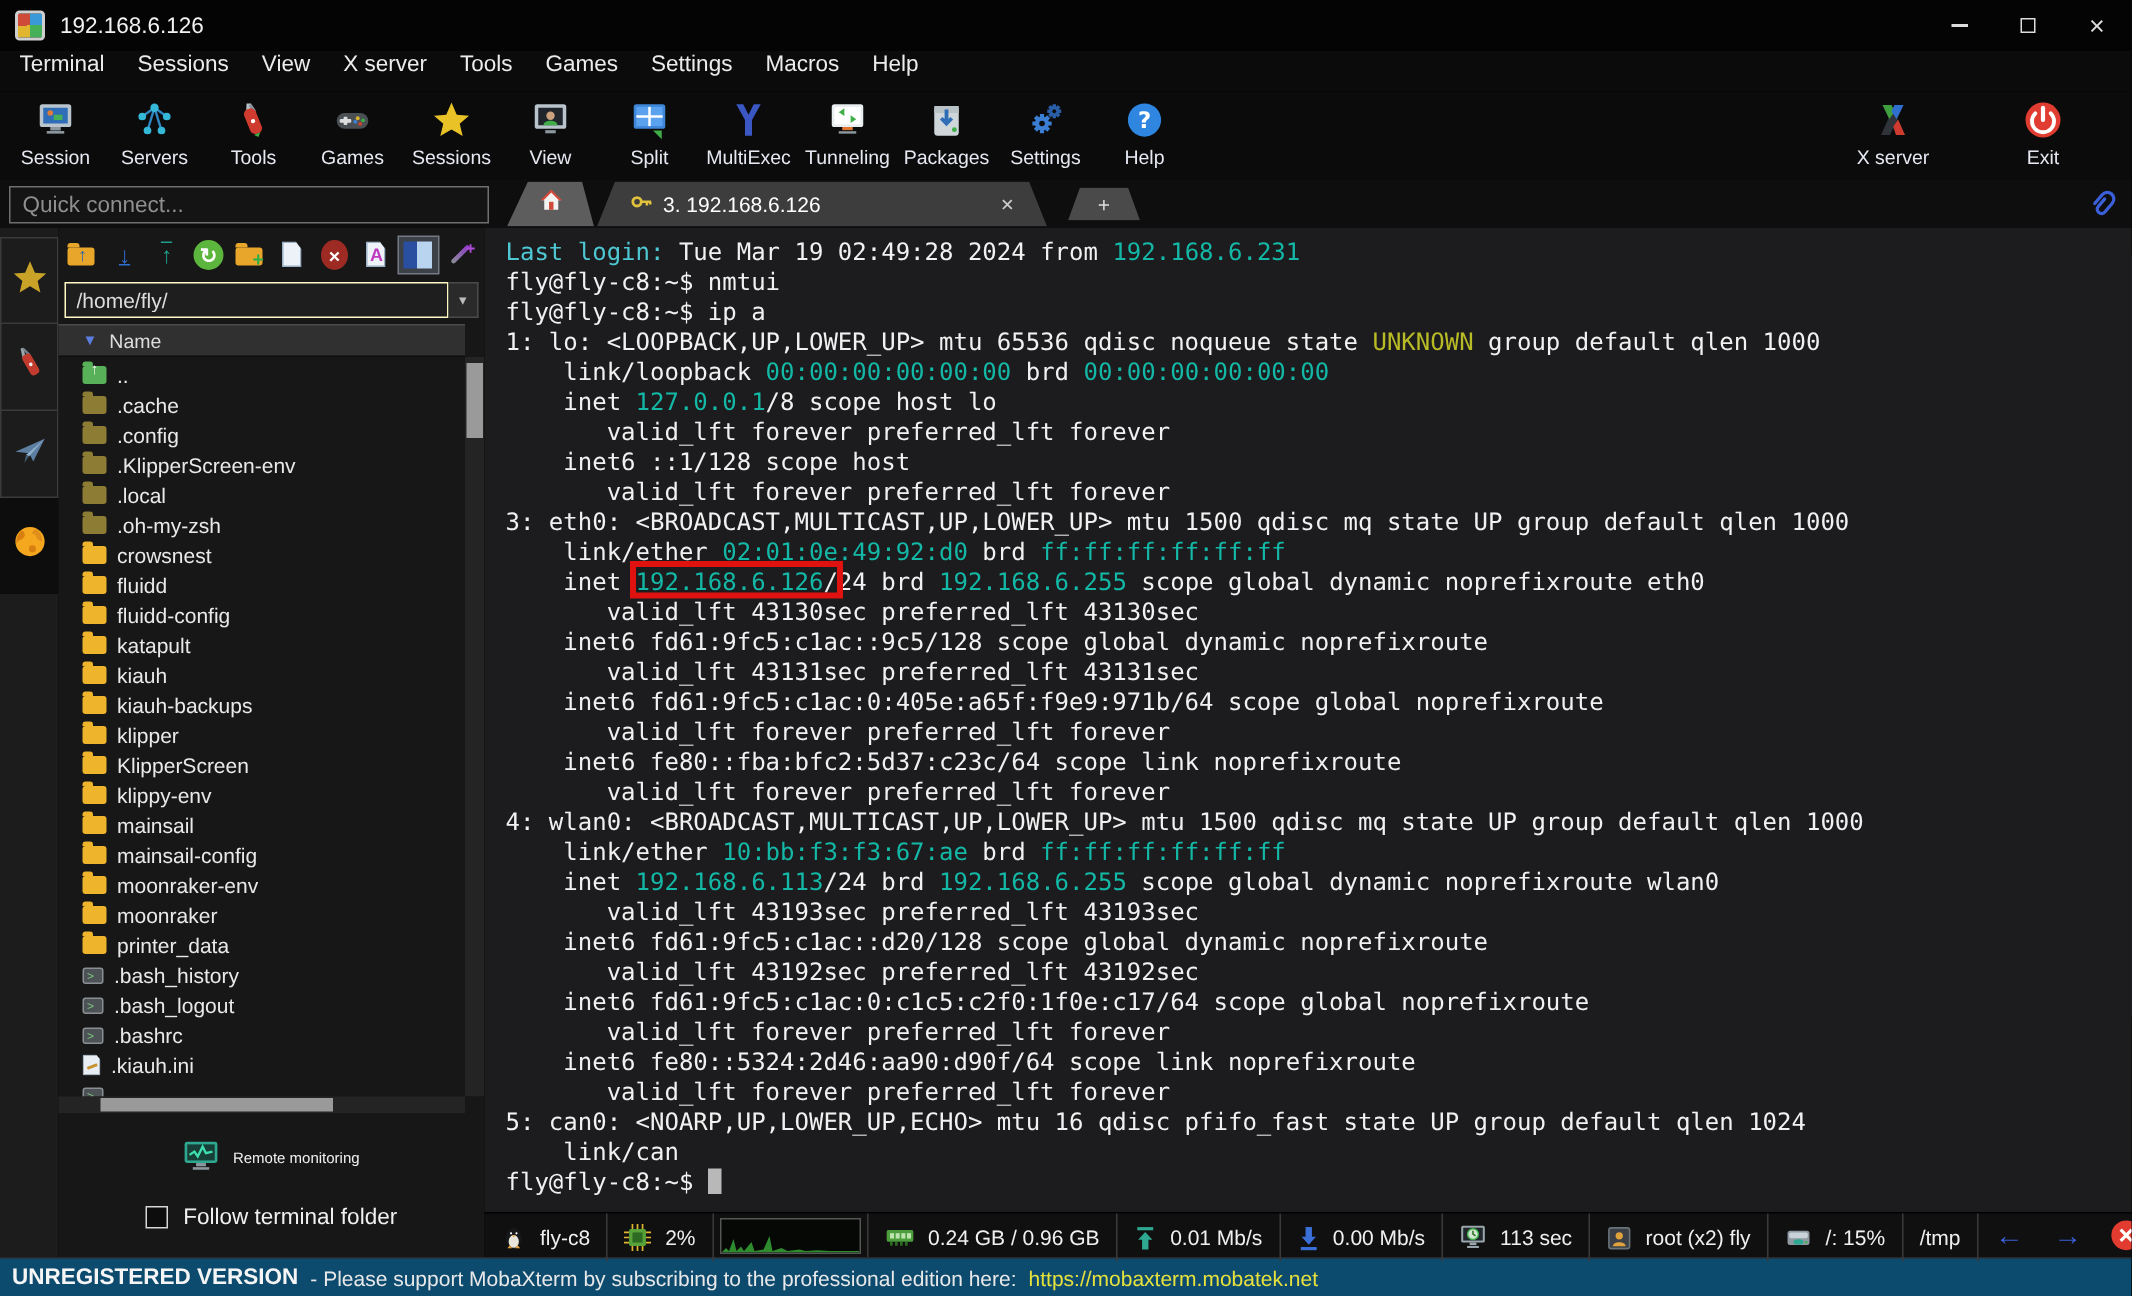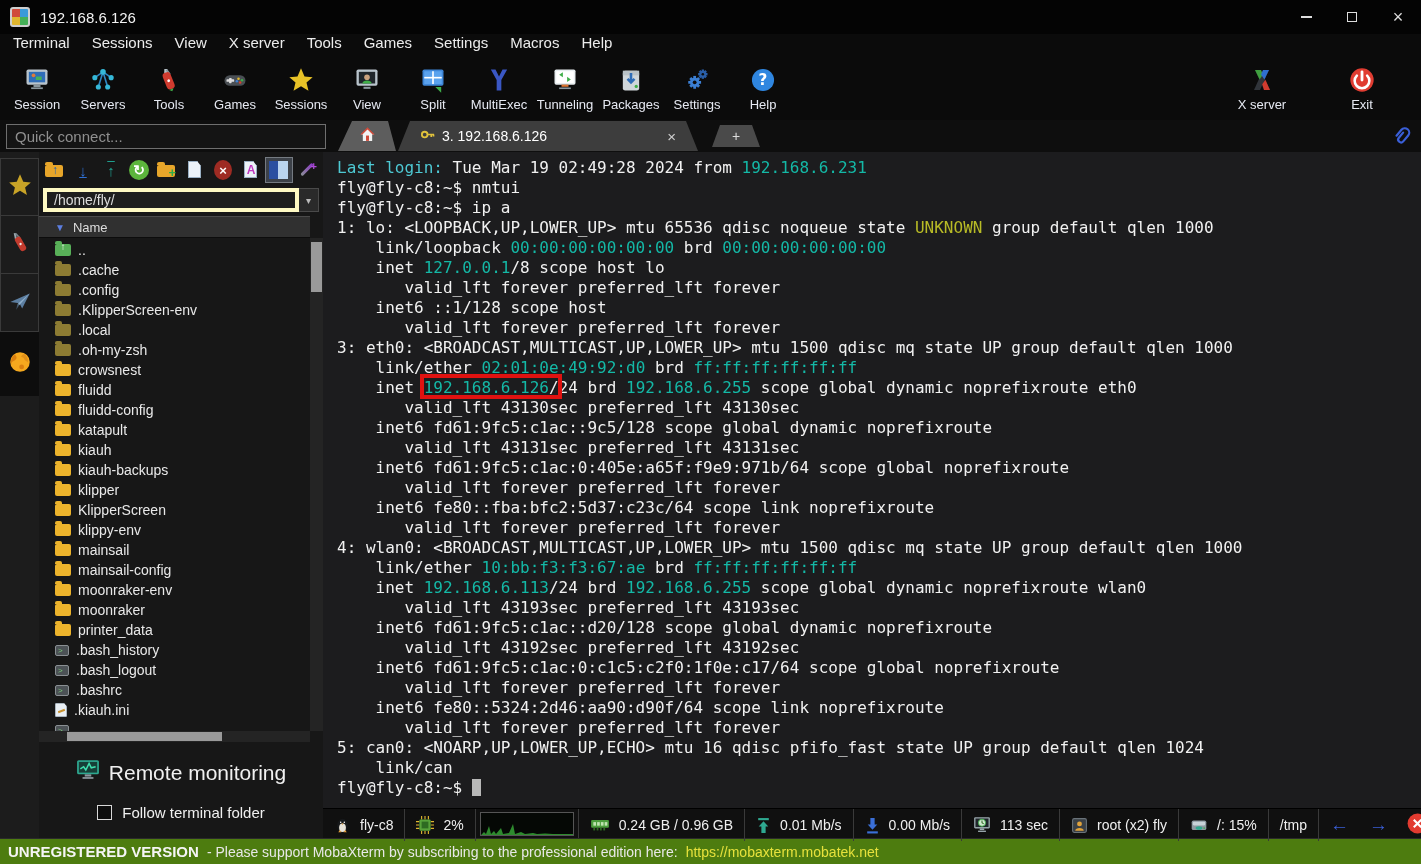--- a/index.html
+++ b/index.html
@@ -75,21 +75,21 @@
   .page { position:absolute; left:6px; top:3px; width:13px; height:17px; background:#ecf2f8;
     border:1px solid #9ab0c4; clip-path:polygon(0 0,70% 0,100% 30%,100% 100%,0 100%); }
   .dp1 { position:absolute; left:3px; top:3px; width:9px; height:18px; background:#2a4fa0; }
   .dp2 { position:absolute; left:12px; top:3px; width:10px; height:18px; background:#b9d4ee; }
   .f-dualpane { background:#3c4148; outline:1px solid #757b82; }
   .wand { position:absolute; left:5px; top:10px; width:16px; height:3px; border-radius:2px;
     background:linear-gradient(90deg,#8a8f96,#8d37c9); transform:rotate(-45deg); }
   .g.wd { color:#b04ad9; font-size:11px; justify-content:flex-end; align-items:flex-start; padding:2px 3px 0 0; }
 
   #pathbar { height:26px; margin:0 4px 2px 4px; display:flex; }
-  #pathinput { flex:1; background:#1e1e1e; border:4px solid #fef9c3; color:#ddd; font-size:14px;
+  #pathinput { flex:1; background:#1e1e1e; border:1px solid #fef9c3; color:#ddd; font-size:14px;
     padding:0 7px; height:24px; outline:none; }
   #pathdrop { width:20px; height:24px; background:#2a2a2a; border:1px solid #4a4a4a; border-left:none;
     color:#bbb; display:flex; align-items:center; justify-content:center; font-size:10px; }
 
   #namehdr { height:22px; background:#303030; border-top:1px solid #4a4a4a; border-bottom:1px solid #0c0c0c;
     color:#ddd; font-size:13px; display:flex; align-items:center; gap:8px; padding-left:16px; margin-right:13px; }
   #sorttri { color:#5c7ee0; font-size:10px; }
 
   #filelist-wrap { flex:1; display:flex; overflow:hidden; }
   #filelist { flex:1; overflow:hidden; padding:2px 0 0 16px; }
@@ -109,21 +109,21 @@
   .fi-page::before { display:none; }
   .fi-page::after { content:""; position:absolute; left:2px; top:6px; width:7px; height:2px;
     background:#c8922f; transform:rotate(-20deg); }
   #vscroll { width:13px; background:#242424; position:relative; }
   #vthumb { position:absolute; top:4px; left:1px; width:11px; height:50px; background:#9a9a9a; }
   #hscroll { height:11px; background:#242424; position:relative; margin-right:13px; }
   #hthumb { position:absolute; left:28px; top:1px; width:155px; height:9px; background:#9a9a9a; }
 
   #sidebar-bottom { height:96px; display:flex; flex-direction:column; align-items:center;
     justify-content:center; gap:18px; }
-  #remote-mon { display:flex; align-items:center; gap:9px; color:#f0f0f0; font-size:21px; }
+  #remote-mon { display:flex; align-items:center; gap:9px; color:#f0f0f0; font-size:10px; }
   #follow { display:flex; align-items:center; gap:10px; color:#f0f0f0; font-size:15px; }
   #follow .cb { width:15px; height:15px; border:1.5px solid #d8d8d8; background:#0d0d0d; }
 
   
   #termcol { flex:1; display:flex; flex-direction:column; }
   #term { flex:1; background:#1c1c1e; position:relative; overflow:hidden;
     font-family:"DejaVu Sans Mono", monospace; font-size:16px; line-height:20px;
     padding:6px 0 0 14px; color:#f1f1f1; }
   .tline { white-space:pre; }
   .c-d  { color:#f1f1f1; }
@@ -139,21 +139,21 @@
     color:#f0f0f0; font-size:14px; flex:0 0 auto; white-space:nowrap; }
   .seg svg { display:block; }
   .seg-tmp { flex:1 1 0; min-width:0; overflow:hidden; }
   .seg-graph { padding:2px 4px; }
   #spark { width:94px; height:24px; background:#050805; border:1px solid #555; }
   .seg-nav { gap:20px; border-right:none; }
   .nav-arrow { color:#3a5fd8; font-size:19px; font-weight:bold; }
   .seg-close { border-right:none; padding:0 8px; }
 
   
-  #footer { height:26px; background:#4d7c0f; border-top:1px solid #2a2a2a; display:flex;
+  #footer { height:26px; background:#0c4a6e; border-top:1px solid #2a2a2a; display:flex;
     align-items:center; gap:8px; padding-left:8px; }
   #foot-bold { color:#f5f5f5; font-weight:bold; font-size:15px; }
   #foot-text { color:#e8e8e8; font-size:14px; }
   #foot-link { color:#e6e13c; font-size:14px; }
 </style>
 </head>
 <body>
 
 <div id="titlebar">
   <div id="appicon"></div>

